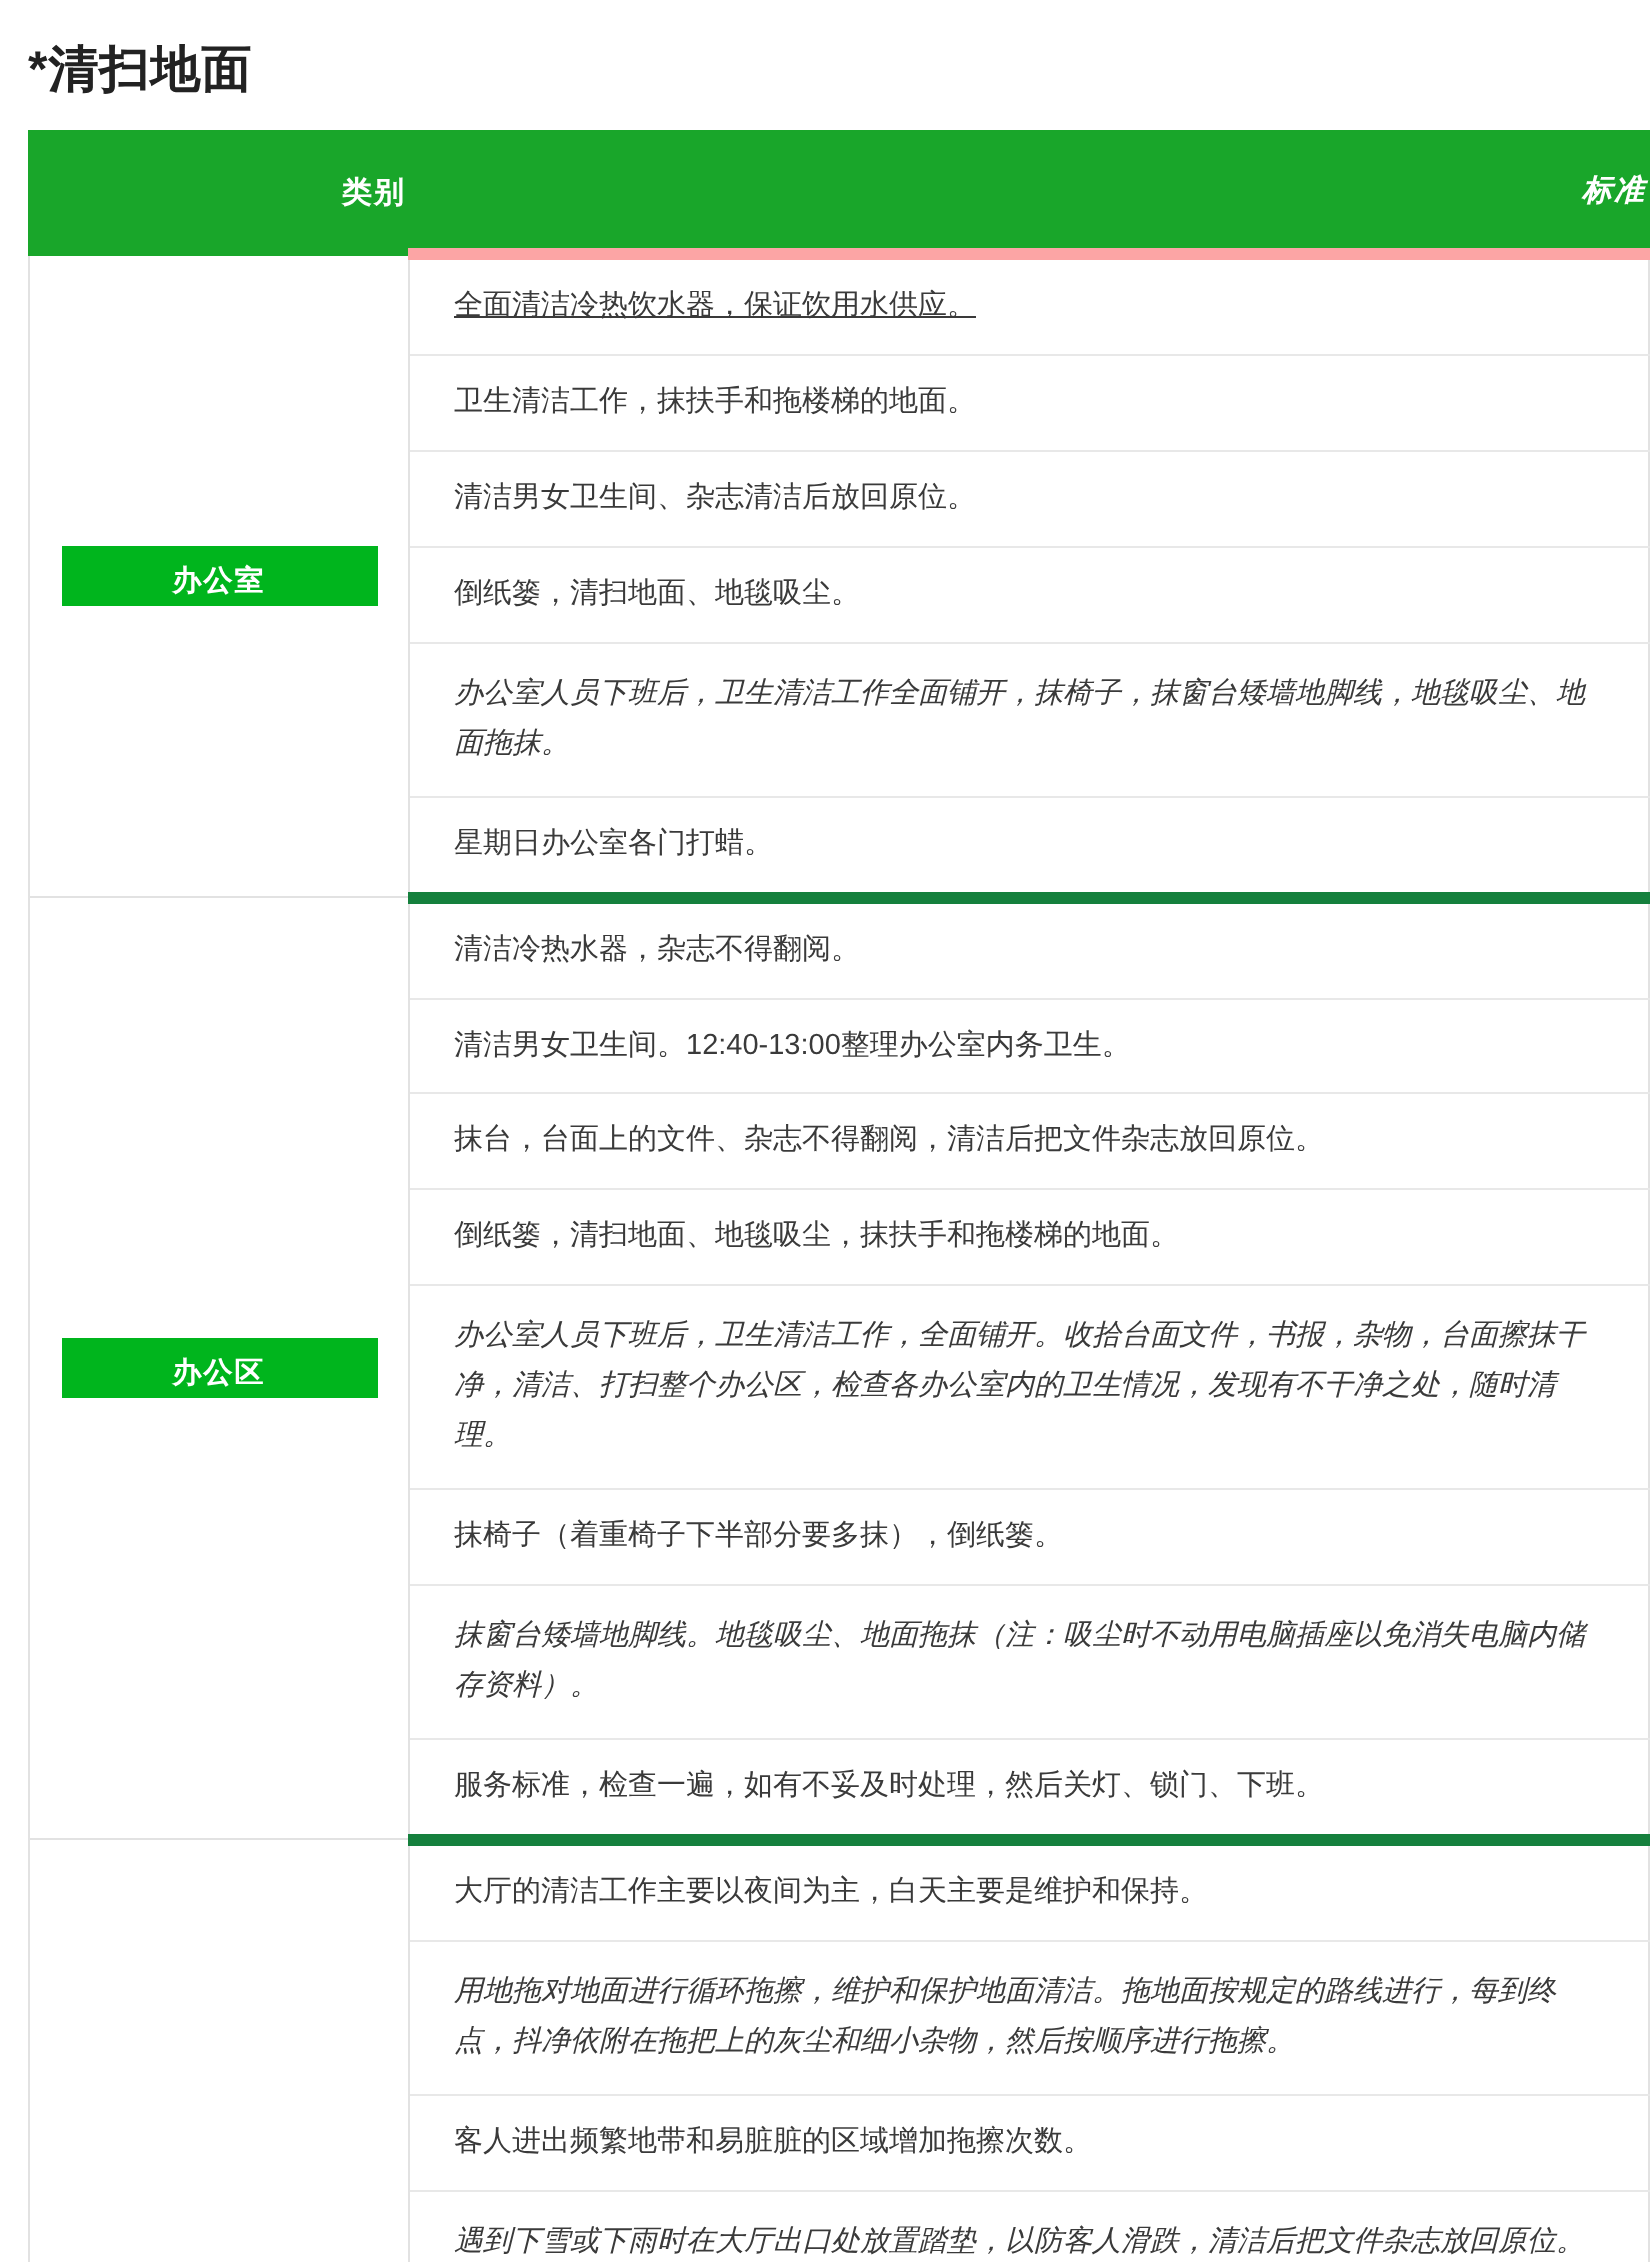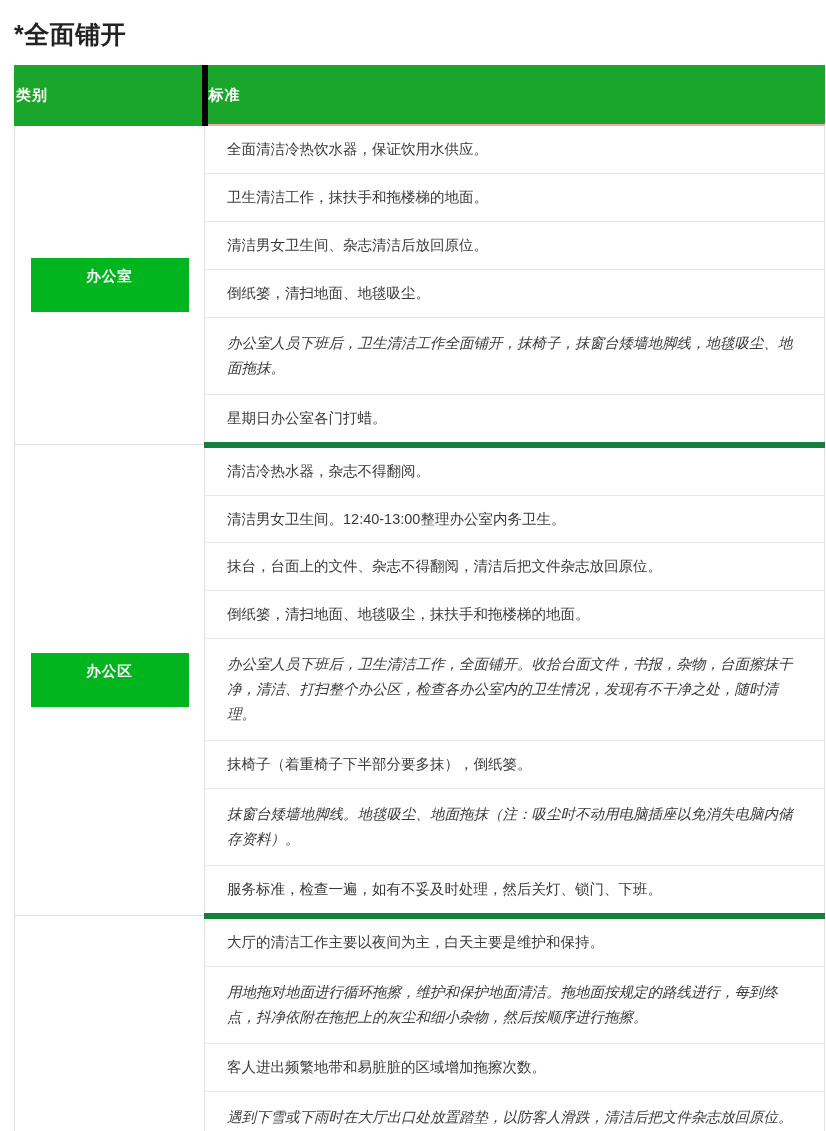--- a/index.html
+++ b/index.html
@@ -34,79 +34,81 @@
   table.std-table col.c-cat { width: 190px; }
   table.std-table col.c-std { width: 620px; }
 
   thead th {
     background: #19a62a;
     color: #ffffff;
     font-size: 15px;
     font-weight: bold;
     height: 56px;
     vertical-align: middle;
-    text-align: left;
+    text-align: right;
     border: 1px solid #19a62a;
     letter-spacing: 1px;
   }
   thead th.th-std {
-    border-left: 6px solid #000000;
+    border-left: 1px solid #000000;
+    font-style: italic;
   }
 
   td.cat-cell {
     border-left: 1px solid #e2e2e2;
     border-right: 1px solid #e2e2e2;
     border-bottom: 1px solid #e2e2e2;
     vertical-align: middle;
     text-align: center;
     padding: 0;
     background: #ffffff;
   }
   td.cat-cell .cat-badge {
     display: block;
     margin: 0 auto;
     width: 158px;
     background: #00b51d;
     color: #ffffff;
     font-size: 14.5px;
     font-weight: bold;
     line-height: 36px;
-    height: 54px;
+    height: 30px;
     letter-spacing: 1px;
   }
 
   td.std-cell {
     border-right: 1px solid #e2e2e2;
     border-bottom: 1px solid #e8e8e8;
     padding: 11px 18px 11px 22px;
     font-size: 14.5px;
     line-height: 1.72;
     color: #3a3a3a;
     vertical-align: middle;
     text-align: left;
     background: #ffffff;
   }
   tr.row-first td.std-cell {
-    border-top: 2px solid #fca5a5;
+    border-top: 6px solid #fca5a5;
+    text-decoration: underline;
   }
   td.std-cell.tall {
     padding-top: 13px;
     padding-bottom: 13px;
     font-style: italic;
   }
   .group-sep td {
     border-bottom: 6px solid #15803d;
   }
 </style>
 </head>
 <body>
 
 <div class="page">
 
-  <div class="page-title">*全面铺开</div>
+  <div class="page-title">*清扫地面</div>
 
   <table class="std-table">
     <colgroup>
       <col class="c-cat">
       <col class="c-std">
     </colgroup>
     <thead>
       <tr>
         <th class="th-cat">类别</th>
         <th class="th-std">标准</th>

